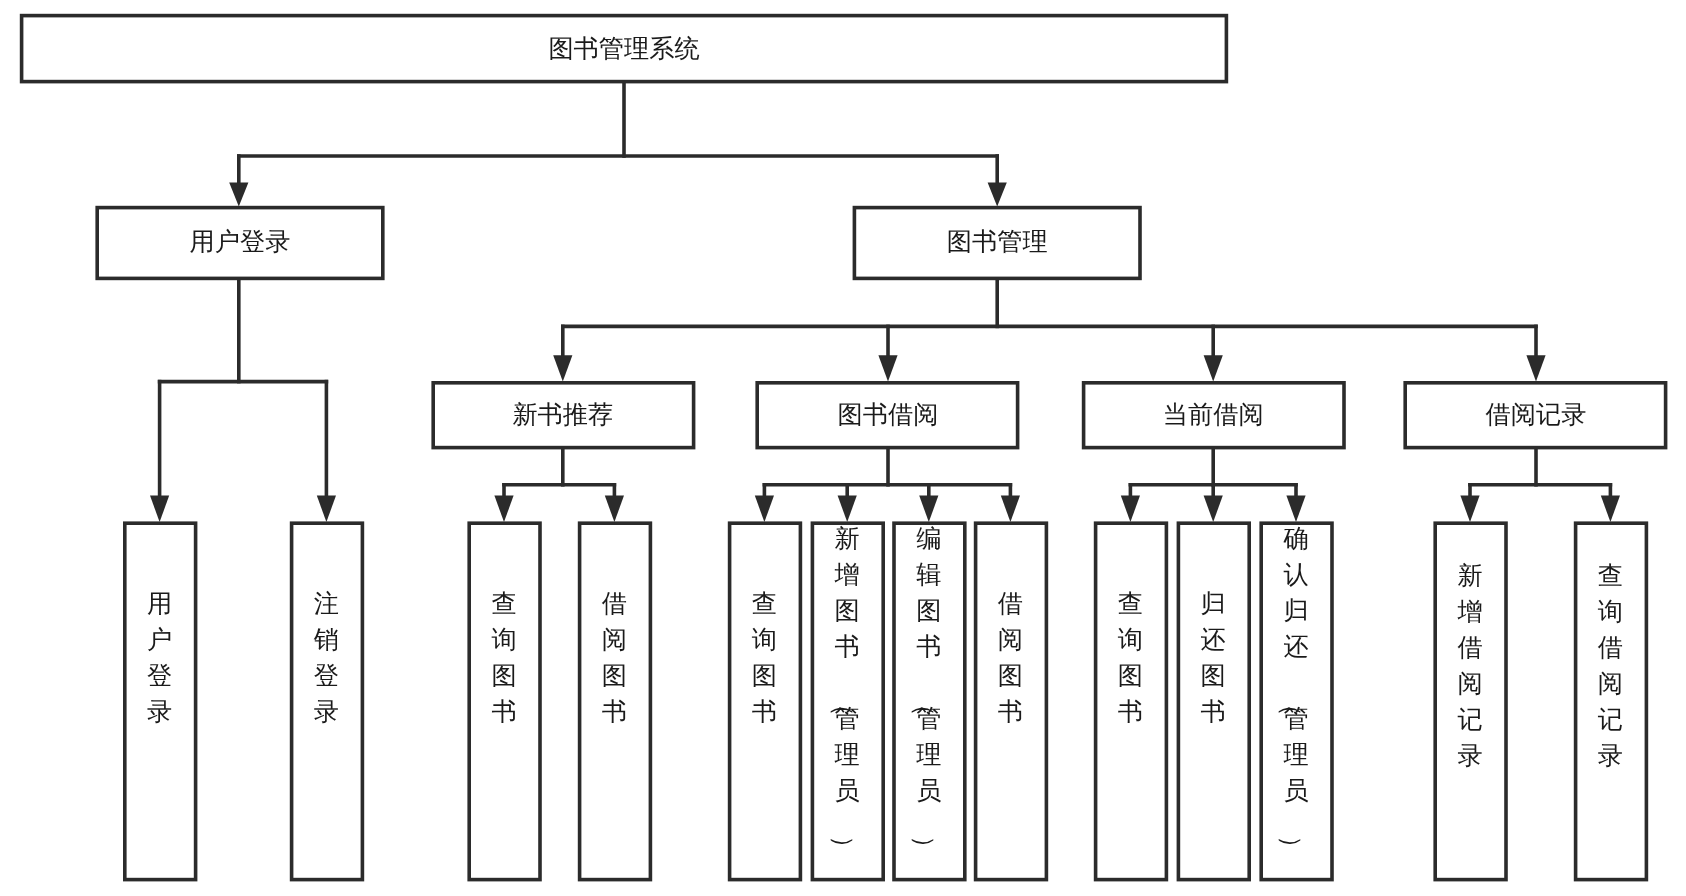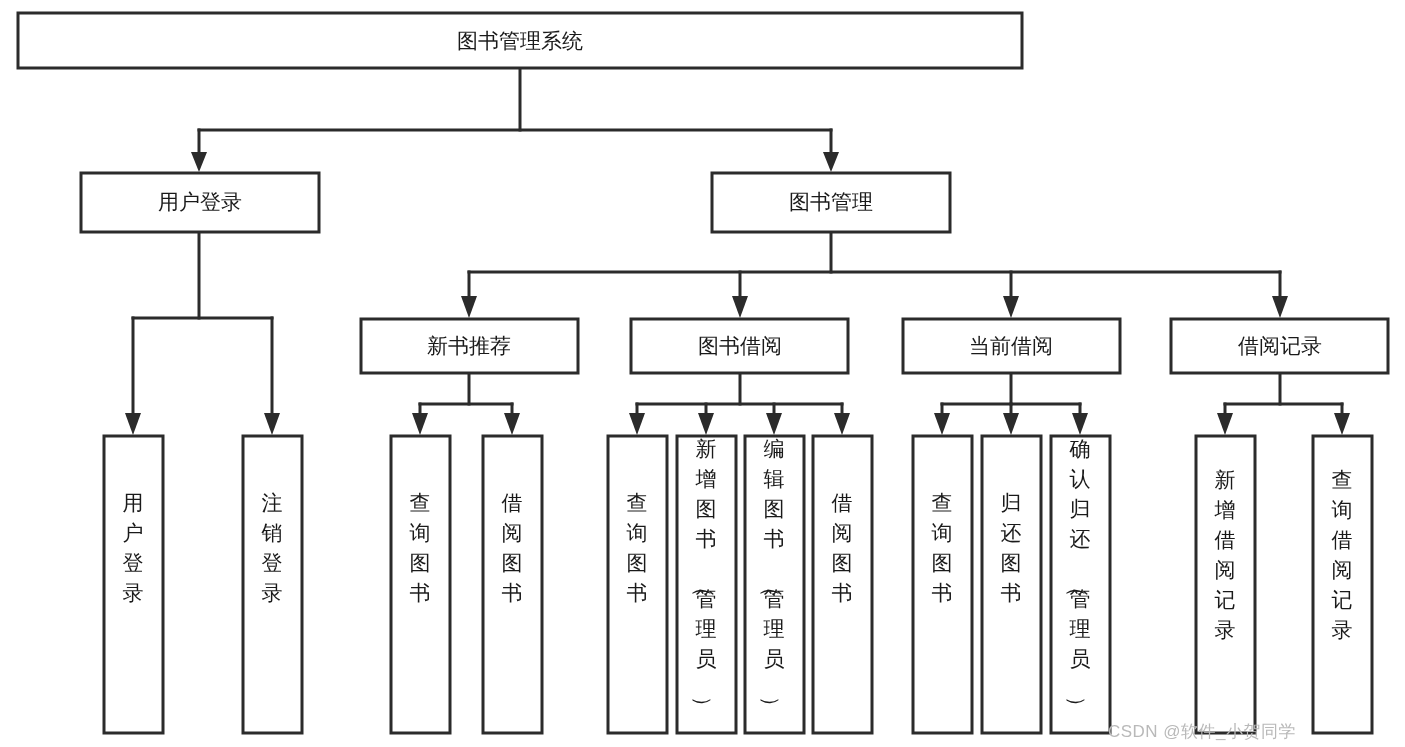--- a/index.html
+++ b/index.html
@@ -231,14 +231,13 @@
       <rect class="node-box-thin" x="1196" y="436" width="59" height="297"></rect>
       <text class="node-label-vertical" x="1225" y="0"><tspan x="1225" y="487">新</tspan><tspan x="1225" y="517">增</tspan><tspan x="1225" y="547">借</tspan><tspan x="1225" y="577">阅</tspan><tspan x="1225" y="607">记</tspan><tspan x="1225" y="637">录</tspan></text>
     </g>
     <g>
       <rect class="node-box-thin" x="1313" y="436" width="59" height="297"></rect>
       <text class="node-label-vertical" x="1342" y="0"><tspan x="1342" y="487">查</tspan><tspan x="1342" y="517">询</tspan><tspan x="1342" y="547">借</tspan><tspan x="1342" y="577">阅</tspan><tspan x="1342" y="607">记</tspan><tspan x="1342" y="637">录</tspan></text>
     </g>
 
   </svg>
 
-  <div class="watermark">CSDN @软件_小贺同学</div>
 </div>
 
 </body></html>

